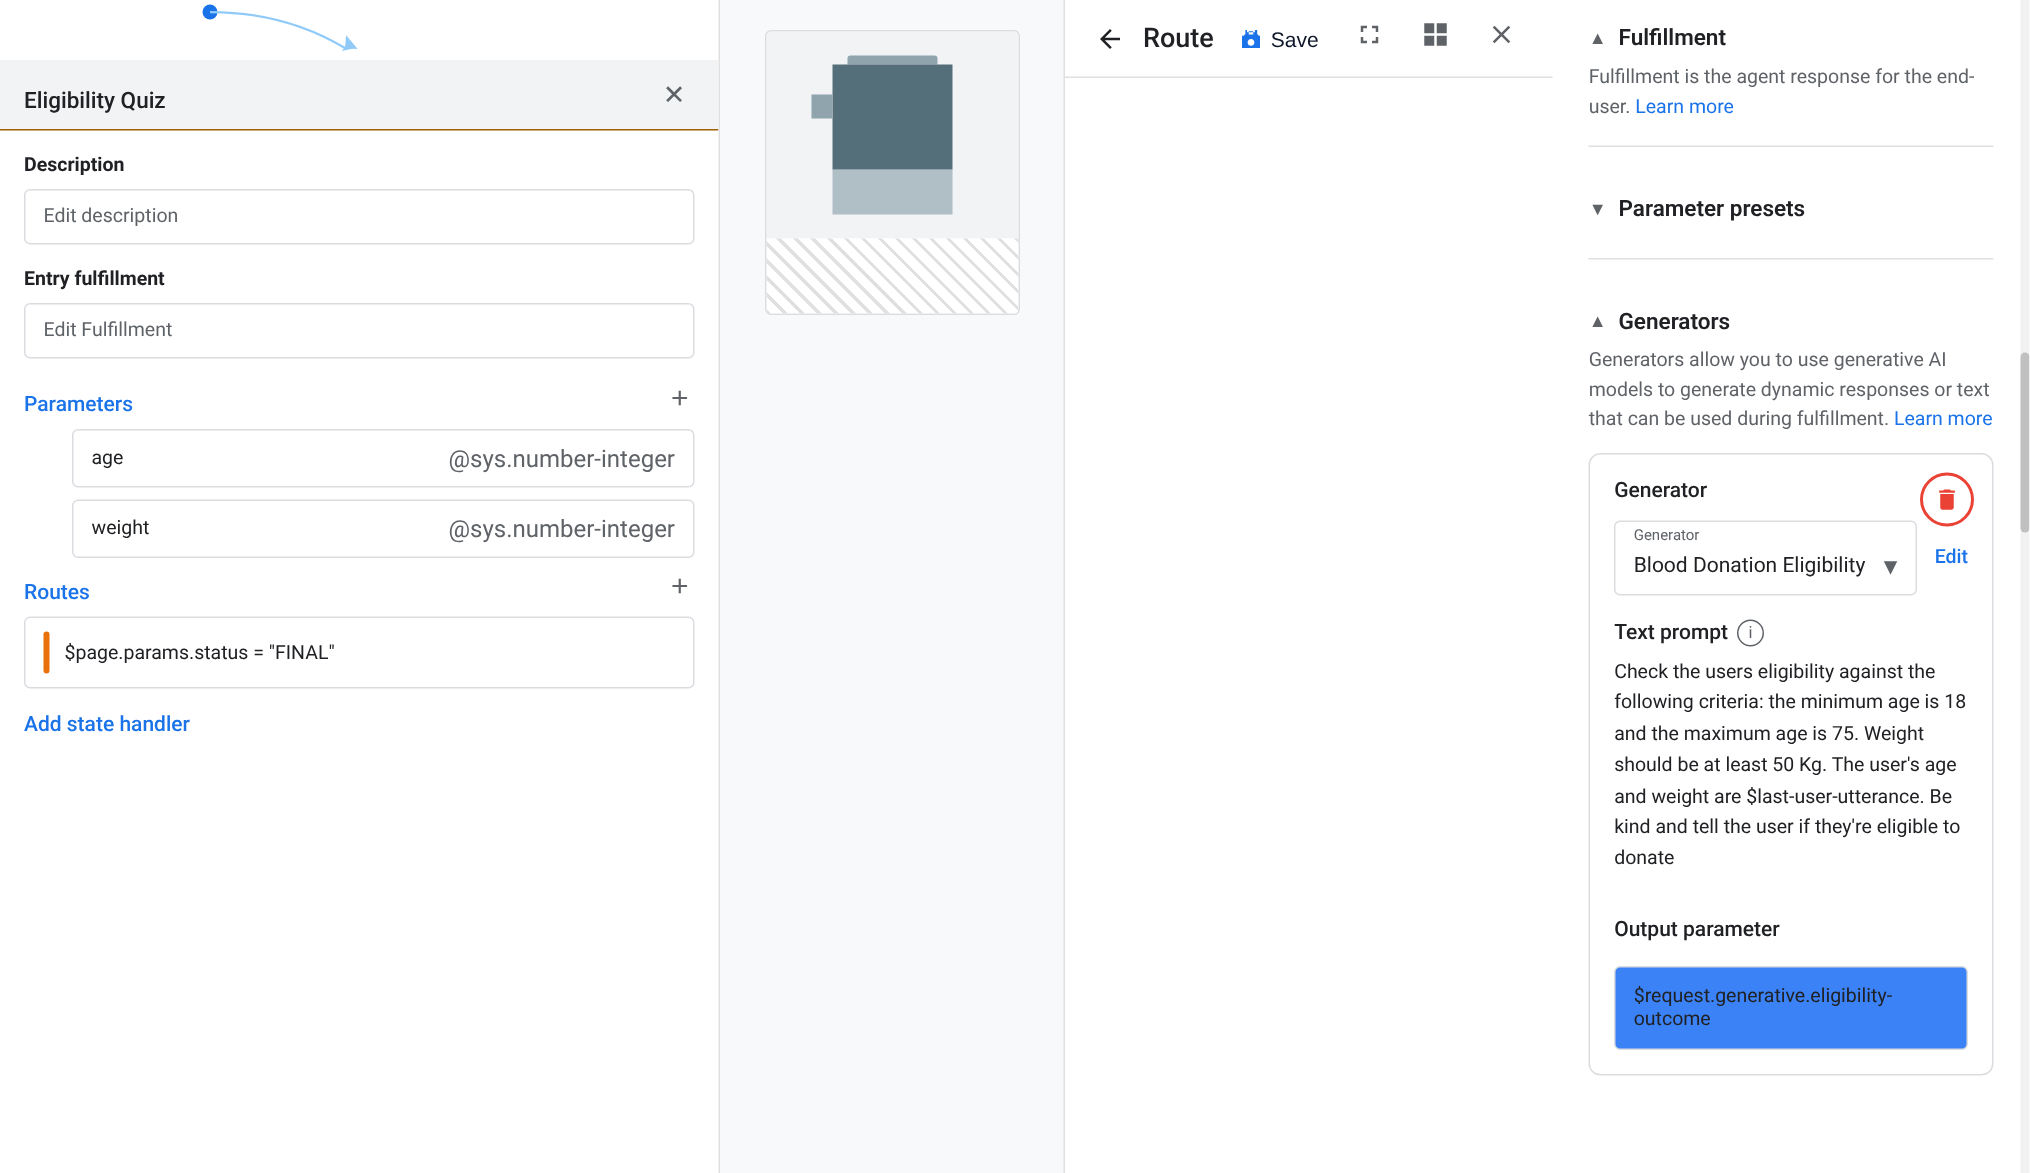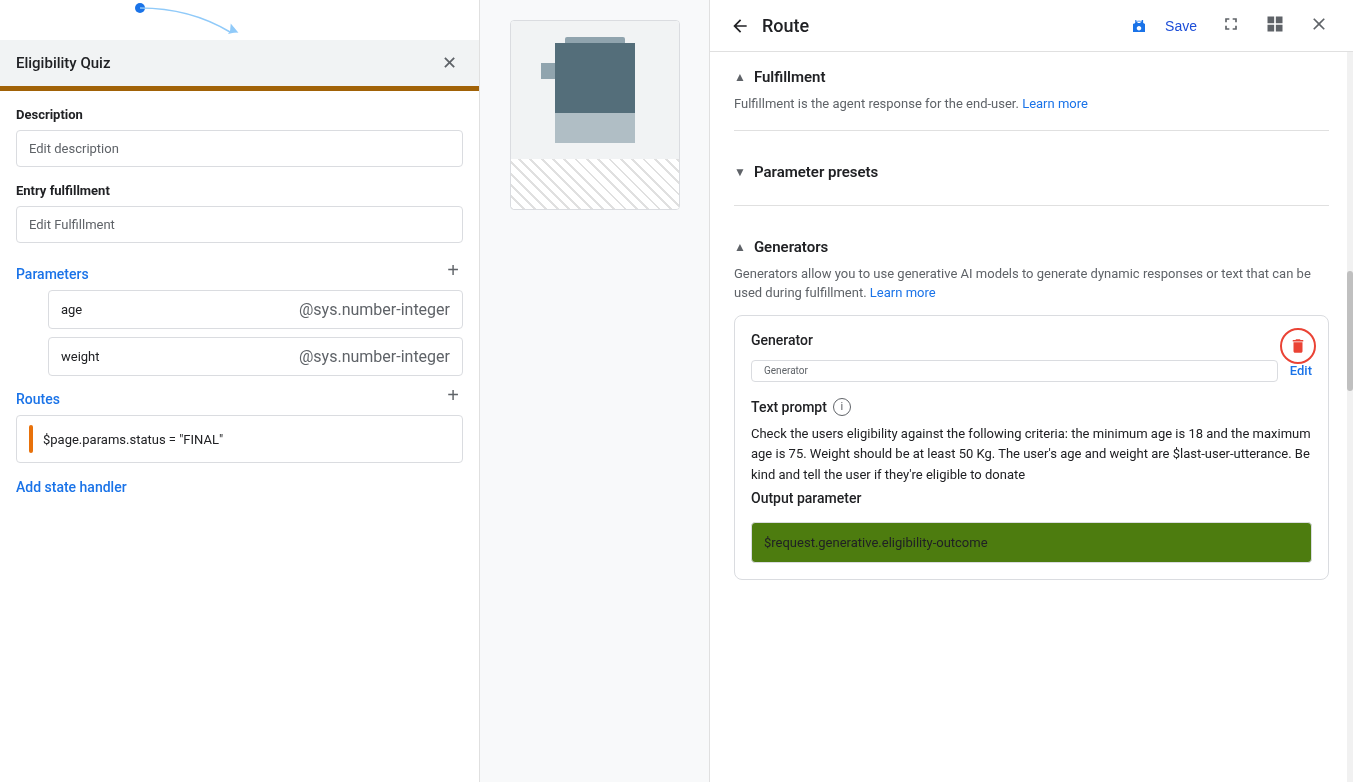--- a/index.html
+++ b/index.html
@@ -32,24 +32,24 @@
     }
 
     .flow-connector svg {
       position: absolute;
       left: 130px;
       top: 0;
     }
 
     .panel-header {
       display: flex;
-      align-items: center;
+      align-items: flex-end;
       justify-content: space-between;
       padding: 10px 16px 10px 16px;
-      border-bottom: 5px solid #a16207;
+      border-bottom: 1px solid #a16207;
       background: #f1f3f4;
     }
 
     .panel-title {
       font-size: 15px;
       font-weight: 500;
       color: #202124;
     }
 
     .close-btn {
@@ -240,21 +240,21 @@
         #fff 2px,
         #fff 8px
       );
     }
 
     
     .right-panel {
       flex: 1;
       background: #fff;
       display: flex;
-      flex-direction: column;
+      flex-direction: row;
       overflow: hidden;
     }
 
     .right-header {
       display: flex;
       align-items: center;
       padding: 10px 16px;
       border-bottom: 1px solid #e0e0e0;
       gap: 8px;
       height: 52px;
@@ -274,22 +274,22 @@
     .route-title {
       font-size: 18px;
       font-weight: 500;
       color: #202124;
       flex: 1;
     }
 
     .save-btn {
       display: flex;
       align-items: center;
-      gap: 17px;
-      color: #1d4ed8;
+      gap: 4px;
+      color: #0f172a;
       font-size: 14px;
       font-weight: 500;
       background: none;
       border: none;
       cursor: pointer;
       padding: 6px 8px;
     }
 
     .header-icon-btn {
       background: none;
@@ -438,38 +438,38 @@
       align-items: center;
       justify-content: center;
       font-size: 11px;
       color: #5f6368;
     }
 
     .prompt-text {
       font-size: 13px;
       color: #202124;
       line-height: 1.6;
-      margin-bottom: 4px;
+      margin-bottom: 28px;
     }
 
     .output-param-label {
       font-size: 14px;
       font-weight: 500;
       color: #202124;
       margin-bottom: 8px;
     }
 
     .output-param-field {
       border: 1px solid #dadce0;
       border-radius: 4px;
       padding: 12px;
       font-size: 13px;
       color: #202124;
       width: 100%;
-      background: #4d7c0f;
+      background: #3b82f6;
       margin-top: 16px;
     }
 
     .scrollbar {
       position: absolute;
       right: 0;
       top: 0;
       bottom: 0;
       width: 6px;
       background: #f1f1f1;
@@ -637,20 +637,24 @@
 
       <button class="delete-btn-circle">
         <svg width="18" height="18" viewBox="0 0 24 24">
           <path d="M6 19c0 1.1.9 2 2 2h8c1.1 0 2-.9 2-2V7H6v12zM19 4h-3.5l-1-1h-5l-1 1H5v2h14V4z" fill="#ea4335"></path>
         </svg>
       </button>
 
       <div class="generator-dropdown-row">
         <div class="generator-select-container">
           <span class="generator-select-label">Generator</span>
+          <div class="generator-select-value">
+            <span>Blood Donation Eligibility</span>
+            <span style="color:#5f6368; font-size:18px;">▾</span>
+          </div>
         </div>
         <a class="edit-link">Edit</a>
       </div>
 
       <div class="text-prompt-row">
         <span class="text-prompt-label">Text prompt</span>
         <div class="info-icon">i</div>
       </div>
       <p class="prompt-text">Check the users eligibility against the following criteria: the minimum age is 18 and the maximum age is 75. Weight should be at least 50 Kg. The user's age and weight are $last-user-utterance. Be kind and tell the user if they're eligible to donate</p>
 

